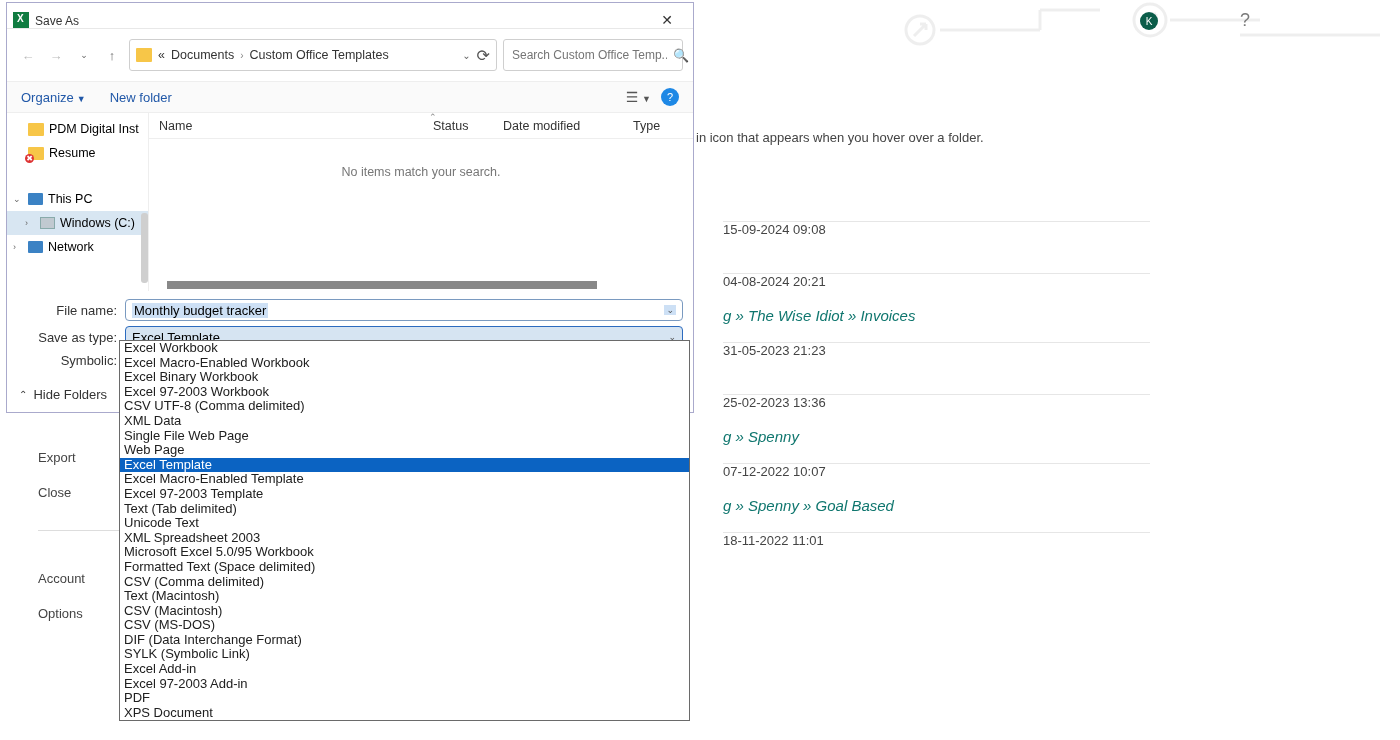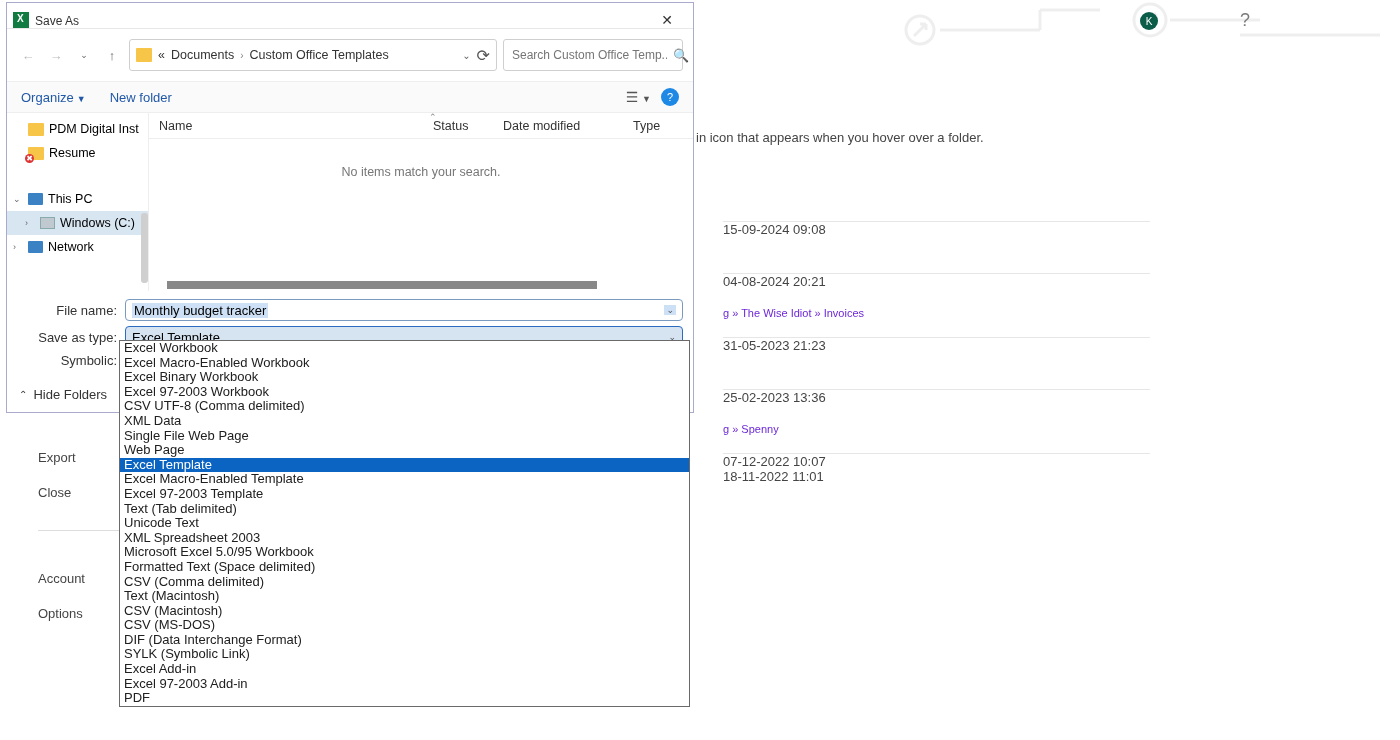--- a/index.html
+++ b/index.html
@@ -6,21 +6,21 @@
 body { width: 1400px; height: 740px; background: #ffffff; position: relative; overflow: hidden; }
 
 
 .bg-decor { position:absolute; top:0; right:0; width:500px; height:60px; pointer-events:none; }
 .bg-decor svg { opacity: .25; }
 .bg-avatar { position:absolute; top:12px; right:242px; width:18px; height:18px; border-radius:50%; background:#0b5d4a; color:#fff; font-size:10px; display:flex; align-items:center; justify-content:center; }
 .bg-help { position:absolute; top:10px; right:150px; font-size:18px; color:#7a7a7a; }
 
 .bg-rows { position:absolute; top:130px; left:696px; right:250px; font-size:13px; color:#444; }
 .bg-row { display:flex; justify-content:space-between; padding:18px 0; border-bottom:1px solid #e6e6e6; }
-.bg-row .path { color:#6d28d9; font-size:11px; }
+.bg-row .path { color:#0f766e; font-size:15px;font-style:italic; }
 .bg-row-wrap { position:relative;margin-left:27px; }
 .bg-hint { font-size:13px; color:#444; margin-bottom:40px; }
 
 .left-menu { position:absolute; left:38px; top:440px; font-size:13px; color:#444; }
 .left-menu div { padding:10px 0; cursor:default; }
 .left-menu .sep { border-top:1px solid #ddd; width:160px; margin:20px 0 10px; }
 
 
 .dialog { position:absolute; top:2px; left:6px; width:688px; background:#fff; border:1px solid #aac; box-shadow:0 4px 20px rgba(0,0,0,0); }
 .titlebar { height:26px; display:flex; align-items:flex-end; padding:0 6px; background:#fff; border-bottom:1px solid #e8e8e8; }
@@ -121,21 +121,23 @@
         </div><span class="dt">04-08-2024 20:21</span></div>
       <div class="bg-row-wrap"><div class="bg-row">
           <span class="path">g » The Wise Idiot » Invoices</span>
         </div><span class="dt">31-05-2023 21:23</span></div>
       <div class="bg-row-wrap"><div class="bg-row">
           <span class="path"></span>
         </div><span class="dt">25-02-2023 13:36</span></div>
       <div class="bg-row-wrap"><div class="bg-row">
           <span class="path">g » Spenny</span>
         </div><span class="dt">07-12-2022 10:07</span></div>
-      <div class="bg-row-wrap"><span class="dt">18-11-2022 11:01</span></div>
+      <div class="bg-row-wrap"><div class="bg-row">
+          <span class="path">g » Spenny » Goal Based</span>
+        </div><span class="dt">18-11-2022 11:01</span></div>
     </div>
 </div>
 
 <div class="left-menu">
   <div>Export</div>
   <div>Close</div>
   <div class="sep"></div>
   <div>Account</div>
   <div>Options</div>
 </div>
@@ -266,13 +268,14 @@
     <div>Formatted Text (Space delimited)</div>
     <div>CSV (Comma delimited)</div>
     <div>Text (Macintosh)</div>
     <div>CSV (Macintosh)</div>
     <div>CSV (MS-DOS)</div>
     <div>DIF (Data Interchange Format)</div>
     <div>SYLK (Symbolic Link)</div>
     <div>Excel Add-in</div>
     <div>Excel 97-2003 Add-in</div>
     <div>PDF</div>
+    <div>XPS Document</div>
   </div>
 
 </body></html>

